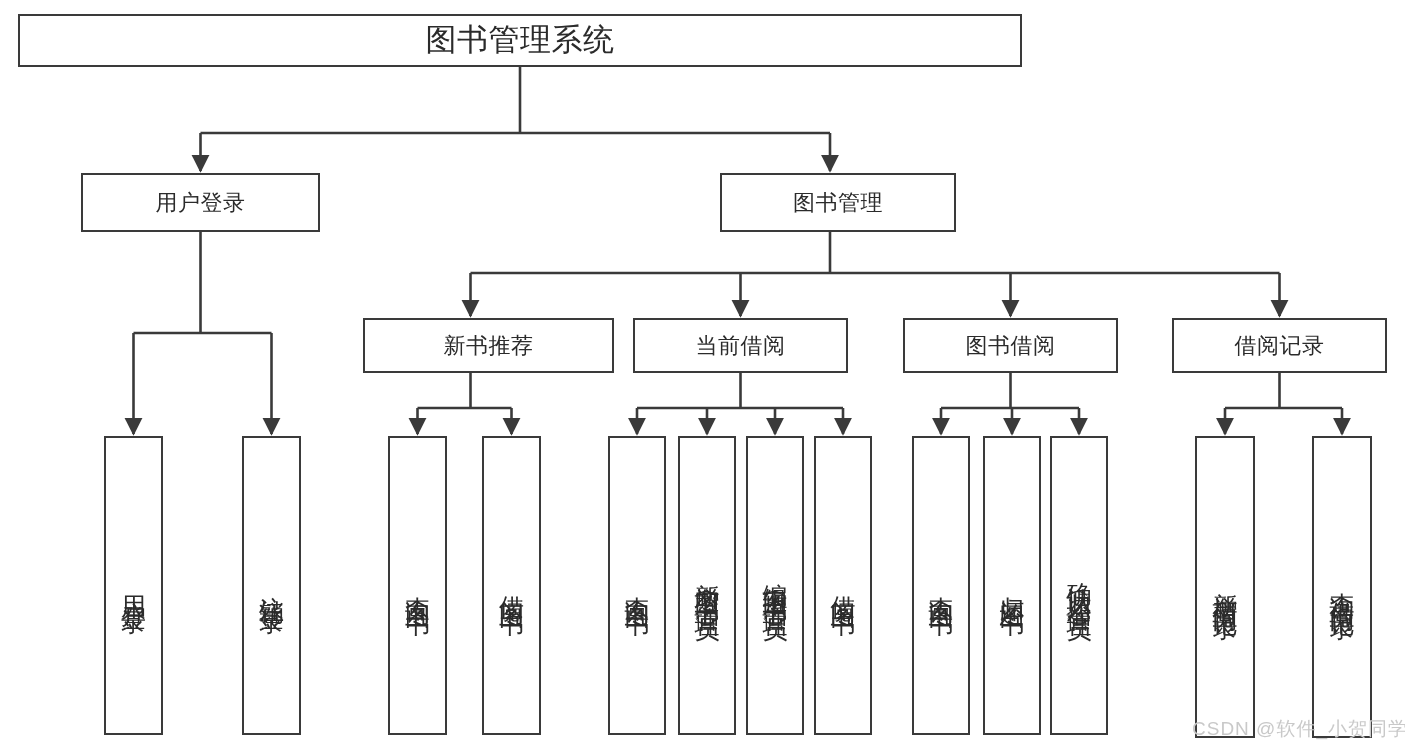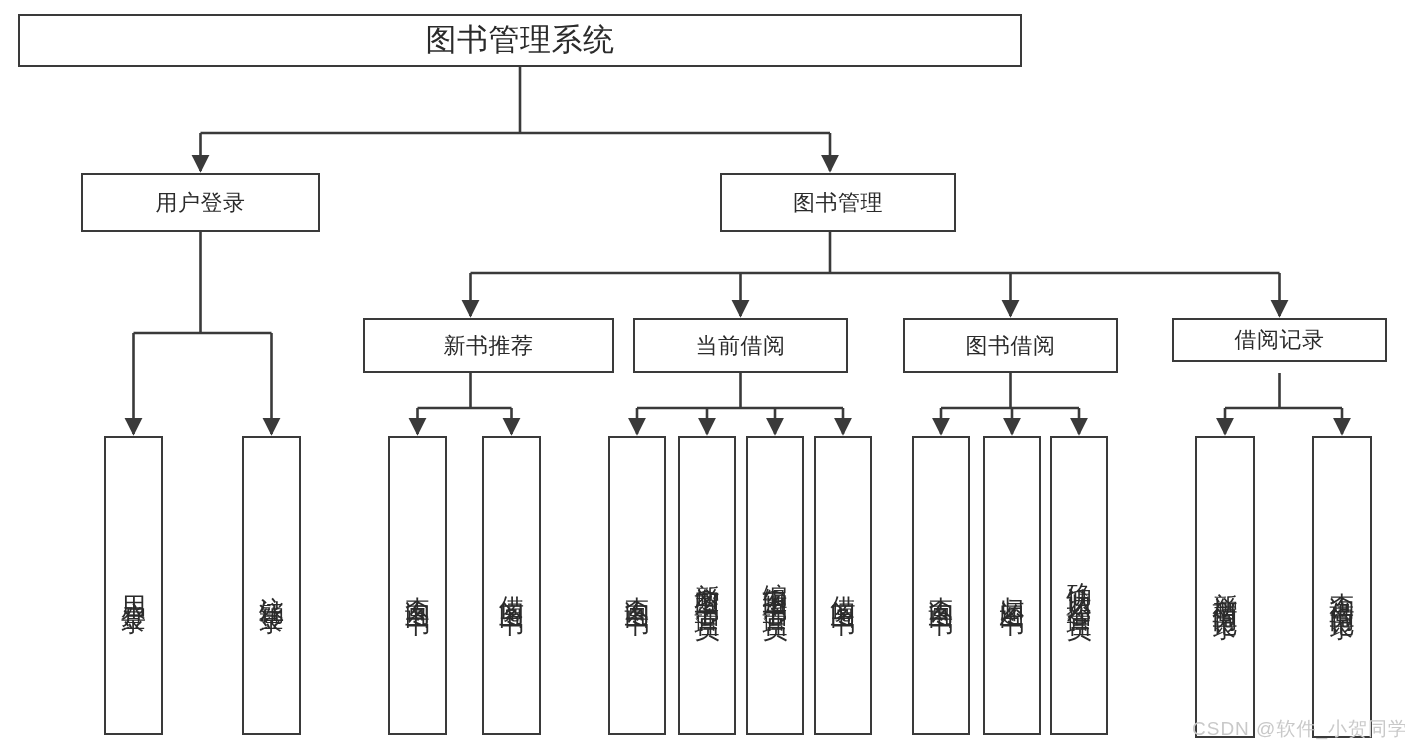--- a/index.html
+++ b/index.html
@@ -131,21 +131,21 @@
       </div>
       <div class="node horiz" style="left: 363px; top: 318px; width: 251px; height: 55px;">
         <span class="lbl">新书推荐</span>
       </div>
       <div class="node horiz" style="left: 633px; top: 318px; width: 215px; height: 55px;">
         <span class="lbl">当前借阅</span>
       </div>
       <div class="node horiz" style="left: 903px; top: 318px; width: 215px; height: 55px;">
         <span class="lbl">图书借阅</span>
       </div>
-      <div class="node horiz" style="left: 1172px; top: 318px; width: 215px; height: 44px;">
+      <div class="node horiz" style="left: 1172px; top: 318px; width: 215px; height: 55px;">
         <span class="lbl">借阅记录</span>
       </div>
       <div class="node vert" style="left: 104px; top: 436px; width: 59px; height: 299px;">
         <span class="lbl">用户登录</span>
       </div>
       <div class="node vert" style="left: 242px; top: 436px; width: 59px; height: 299px;">
         <span class="lbl">注销登录</span>
       </div>
       <div class="node vert" style="left: 388px; top: 436px; width: 59px; height: 299px;">
         <span class="lbl">查询图书</span>

